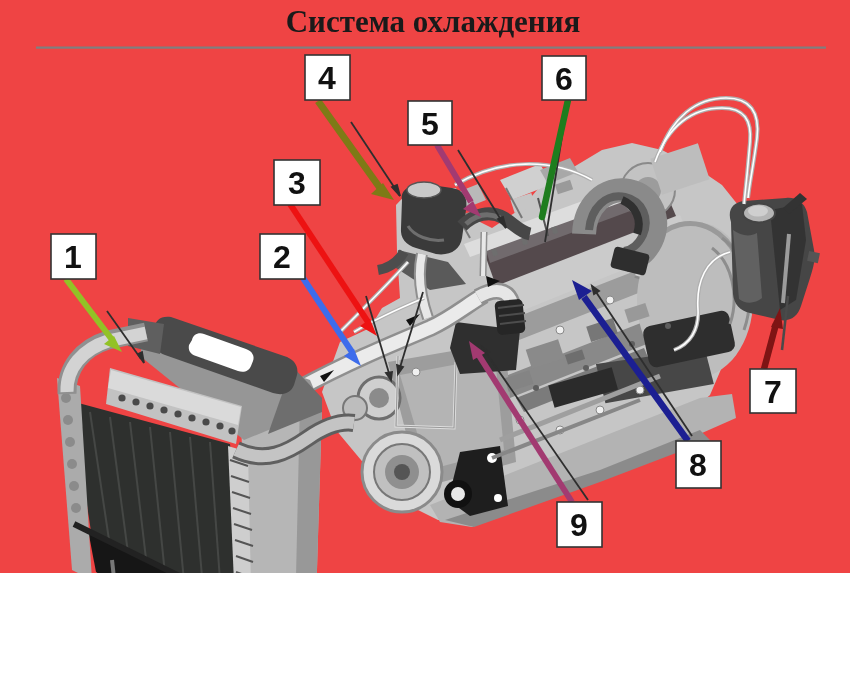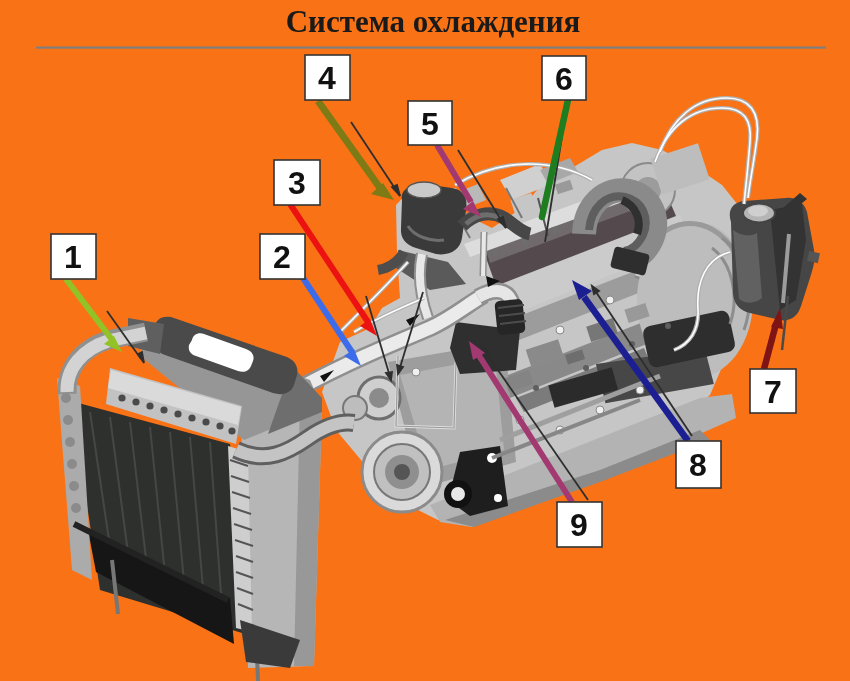--- a/index.html
+++ b/index.html
@@ -1,16 +1,16 @@
 <!DOCTYPE html>
 <html><head>
 <meta charset="utf-8">
 <style>
 html,body{margin:0;padding:0;background:#fff;}
-.page{position:relative;width:850px;height:681px;background:#f97316;overflow:hidden;}
+.page{position:relative;width:850px;height:573px;background:#ef4444;overflow:hidden;}
 </style>
 </head>
 <body>
 <div class="page">
 <svg width="850" height="681" viewBox="0 0 850 681">
 <defs>
 </defs>
 
 <text x="433" y="32" font-family="Liberation Serif, serif" font-size="31" font-weight="bold" fill="#1a1a1a" text-anchor="middle">Система охлаждения</text>
 <rect x="36" y="46.5" width="790" height="2.2" fill="#7f7f7f"></rect>

